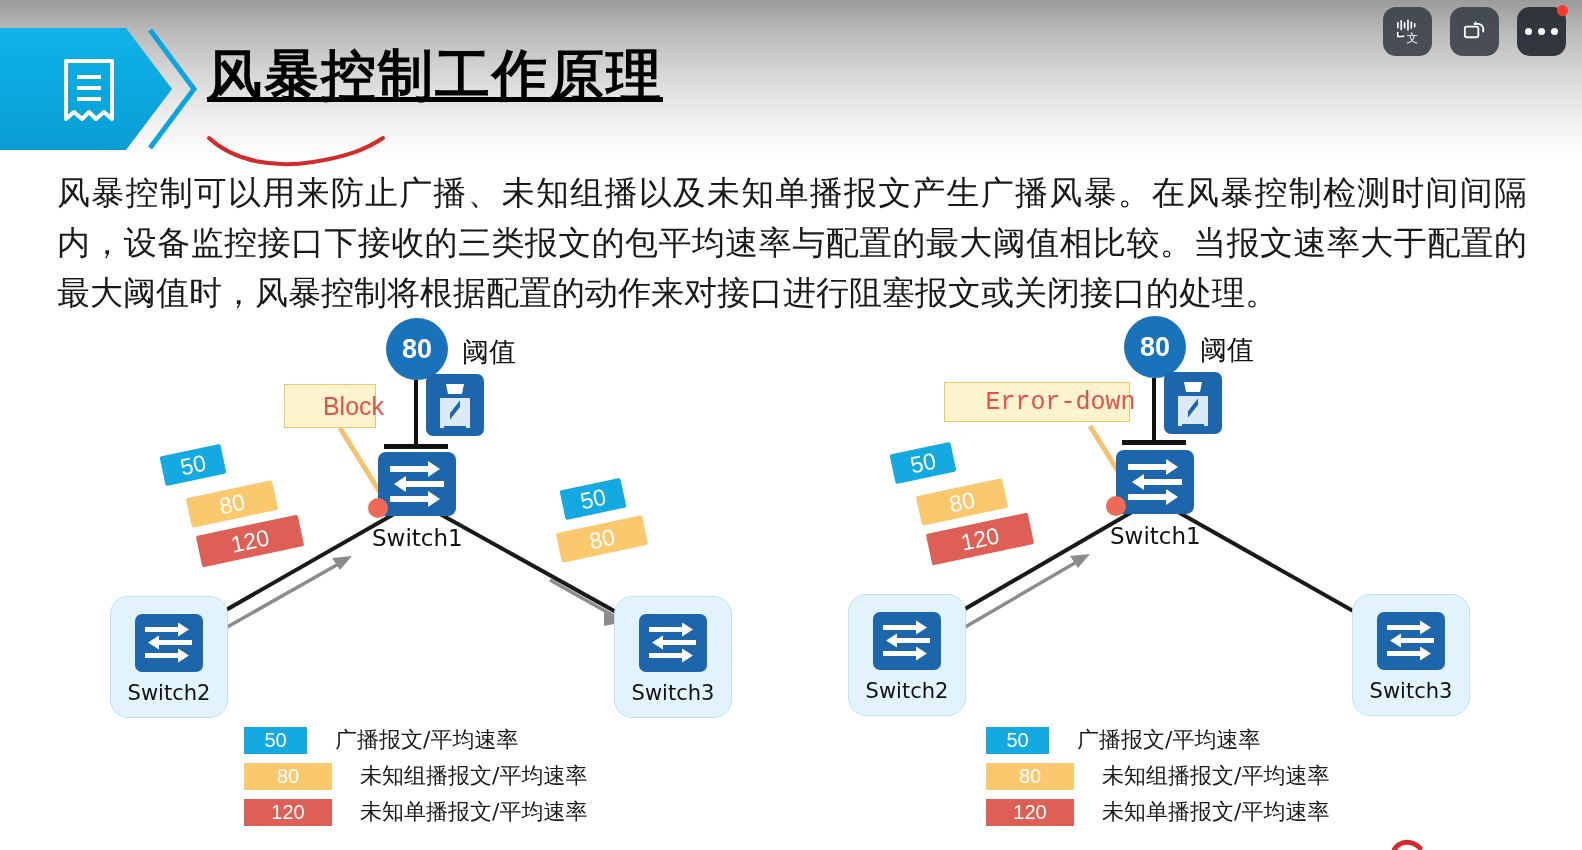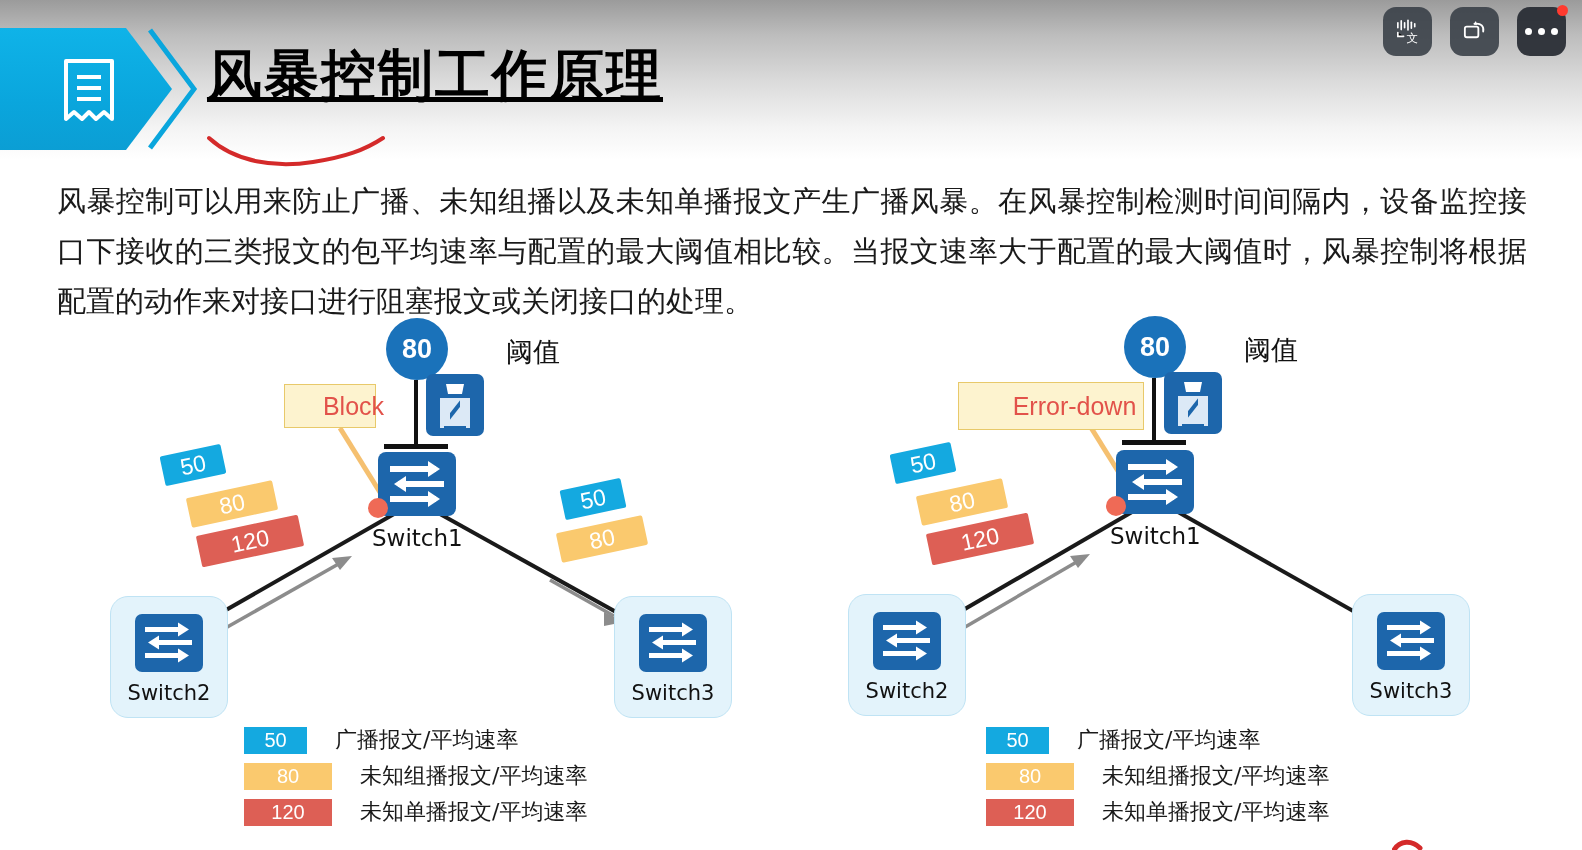--- a/index.html
+++ b/index.html
@@ -47,42 +47,42 @@
     position: absolute; right: -2px; top: -2px;
     width: 11px; height: 11px; border-radius: 50%; background: #ff3b30;
   }
   .dots { display: flex; gap: 6px; }
   .dots i { width: 7px; height: 7px; border-radius: 50%; background: #fff; display: block; }
 
   
   .body-text {
     position: absolute; left: 57px; top: 168px; width: 1470px;
     font-family: "DejaVu Sans", "Liberation Sans", sans-serif;
-    font-size: 29px; color: #1a1a1a; line-height: 50px;
-    text-align: justify; font-weight: 400; margin-top: 8px;
+    font-size: 33px; color: #1a1a1a; line-height: 50px;
+    text-align: justify; font-weight: 400;
   }
 
   
   .diagram { position: absolute; top: 312px; width: 760px; height: 530px; }
   .diagram.left  { left: 22px; }
   .diagram.right { left: 760px; }
 
   .links-svg { position: absolute; left: 0; top: 0; width: 760px; height: 530px; }
 
   
   .threshold { position: absolute; }
   .th-circle {
     position: absolute; width: 62px; height: 62px; border-radius: 50%;
     background: #1a72ba; color: #fff; font-size: 27px; font-weight: 600;
     display: flex; align-items: center; justify-content: center;
     font-family: "Liberation Sans", sans-serif;
   }
   .th-label {
     position: absolute; font-family: "DejaVu Sans", sans-serif;
-    font-size: 27px; color: #111; white-space: nowrap; font-weight: 500; margin-left: 44px;
+    font-size: 27px; color: #111; white-space: nowrap; font-weight: 500;
   }
   .policer-icon { position: absolute; width: 58px; height: 62px; }
   .th-stem { position: absolute; background: #111; }
 
   
   .callout {
     position: absolute; background: #fdf3cf; border: 1px solid #e8c96a;
     color: #e2524a; font-size: 25px; font-family: "Liberation Sans", sans-serif;
     display: flex; align-items: center; justify-content: center;
     white-space: nowrap;
@@ -319,21 +319,21 @@
         <rect x="0" y="0" width="58" height="62" rx="7" fill="#1d66ab"></rect>
         <path d="M20 10 h18 l-2 10 h-14 z" fill="#fff"></path>
         <path d="M14 24 h30 v30 h-30 z" fill="#dce9f6"></path>
         <path d="M18 50 L40 22" stroke="#1d66ab" stroke-width="4"></path>
         <path d="M14 24 L24 24 L24 54 L14 54 Z" fill="#dce9f6"></path>
         <path d="M34 24 L44 24 L44 54 L34 54 Z" fill="#dce9f6"></path>
         <path d="M18 52 h22 v6 h-22 z" fill="#1d66ab"></path>
       </svg>
     </div>
 
-    <div class="callout" style="left:198px; top:70px; width:186px; height:48px;">Error-down</div>
+    <div class="callout" style="left:184px; top:70px; width:186px; height:40px;font-family:Liberation Mono, monospace;">Error-down</div>
 
     <div class="ratebar" style="left:132px; top:136px; width:62px; height:30px; background:#14a9e0; transform:rotate(-12deg);">50</div>
     <div class="ratebar" style="left:158px; top:175px; width:88px; height:30px; background:#fac96e; transform:rotate(-12deg);">80</div>
     <div class="ratebar" style="left:168px; top:211px; width:104px; height:32px; background:#dd5f55; transform:rotate(-12deg);">120</div>
 
     <div class="node sw1" style="left:350px; top:138px; width:90px;">
       <svg class="sw-icon big" viewBox="0 0 78 64">
         <rect x="0" y="0" width="78" height="64" rx="8" fill="#1d66ab"></rect>
         <g fill="#fff">
           <path d="M12 14 h46 v6 h-46 z"></path>

